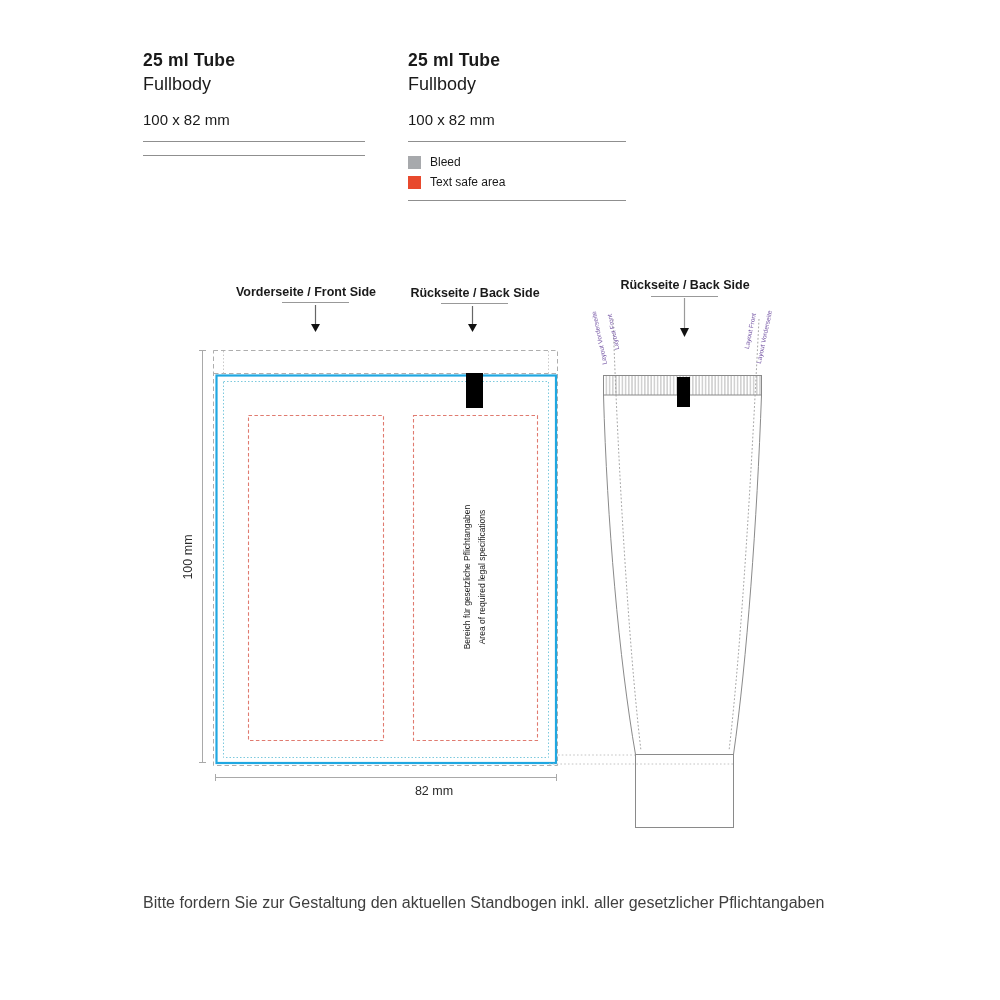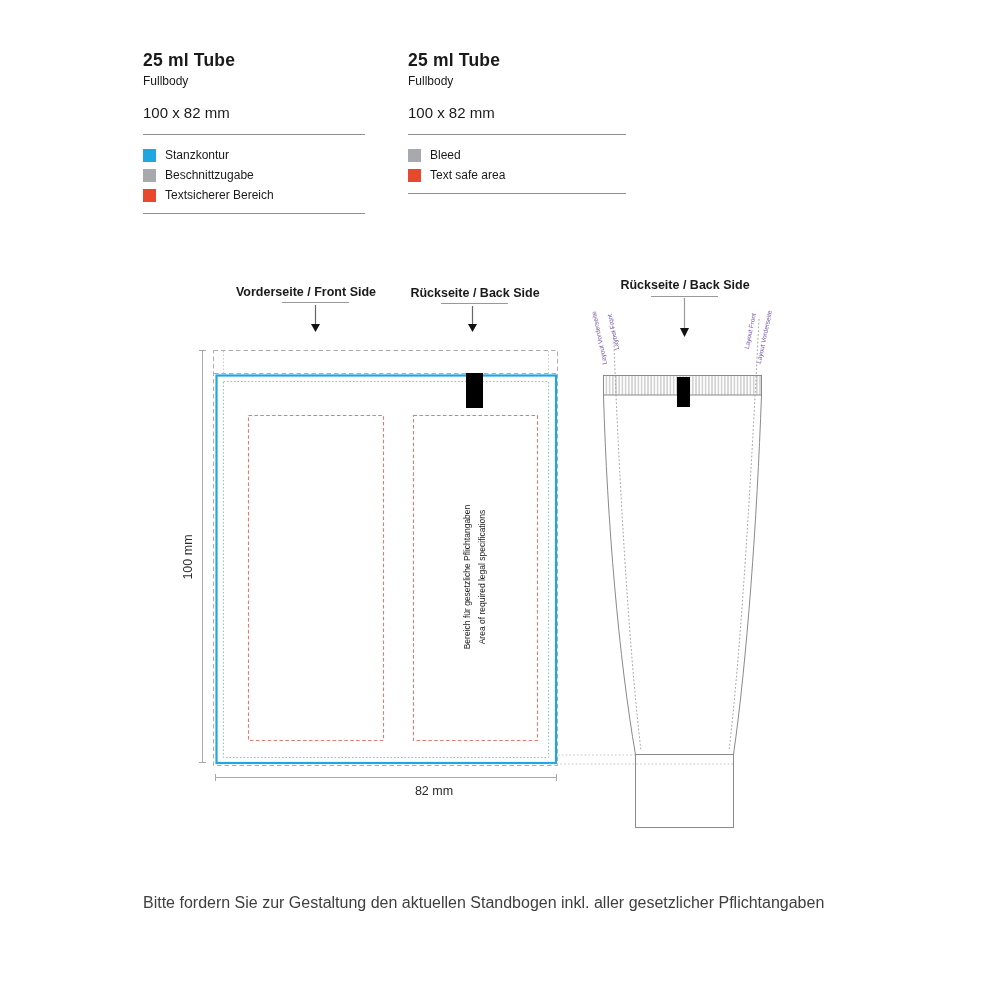--- a/index.html
+++ b/index.html
@@ -5,21 +5,21 @@
   * { margin:0; padding:0; box-sizing:border-box; }
   html,body { background:#ffffff; }
   body { font-family:"Liberation Sans", sans-serif; color:#1a1a1a; }
   .page { position:relative; width:914px; height:1000px; background:#fff; overflow:hidden; }
 
   
   .info-block { position:absolute; top:50px; width:230px; }
   .info-block.left  { left:143px; }
   .info-block.right { left:408px; }
   .ib-title   { font-size:17.5px; font-weight:700; letter-spacing:0.2px; }
-  .ib-sub     { font-size:12px; margin-top:3px; }
+  .ib-sub     { font-size:18px; margin-top:3px; }
   .ib-dims    { font-size:15px; margin-top:16px; }
   .ib-rule    { border:none; border-top:1px solid #8f8f8f; margin-top:13px; }
   .ib-rule.w1 { width:222px; }
   .ib-rule.w2 { width:218px; }
   .legend     { margin-top:10px; }
   .legend-row { display:flex; align-items:center; height:20px; }
   .legend-swatch { width:13px; height:13px; margin-right:9px; flex:0 0 13px; }
   .legend-label  { font-size:12px; }
   .legend + .ib-rule { margin-top:8px; }
 
@@ -43,34 +43,20 @@
 </head>
 <body>
 
 <div class="page">
 
   <div class="info-block left">
     <div class="ib-title">25 ml Tube</div>
     <div class="ib-sub">Fullbody</div>
     <div class="ib-dims">100 x 82 mm</div>
     <hr class="ib-rule w1">
-    <div class="legend">
-      <div class="legend-row">
-        <span class="legend-swatch" style="background-color: rgb(31, 167, 225);"></span>
-        <span class="legend-label">Stanzkontur</span>
-      </div>
-      <div class="legend-row">
-        <span class="legend-swatch" style="background-color: rgb(167, 169, 172);"></span>
-        <span class="legend-label">Beschnittzugabe</span>
-      </div>
-      <div class="legend-row">
-        <span class="legend-swatch" style="background-color: rgb(232, 73, 45);"></span>
-        <span class="legend-label">Textsicherer Bereich</span>
-      </div>
-    </div>
     <hr class="ib-rule w1">
   </div>
 
   <div class="info-block right">
     <div class="ib-title">25 ml Tube</div>
     <div class="ib-sub">Fullbody</div>
     <div class="ib-dims">100 x 82 mm</div>
     <hr class="ib-rule w2">
     <div class="legend">
       <div class="legend-row">

